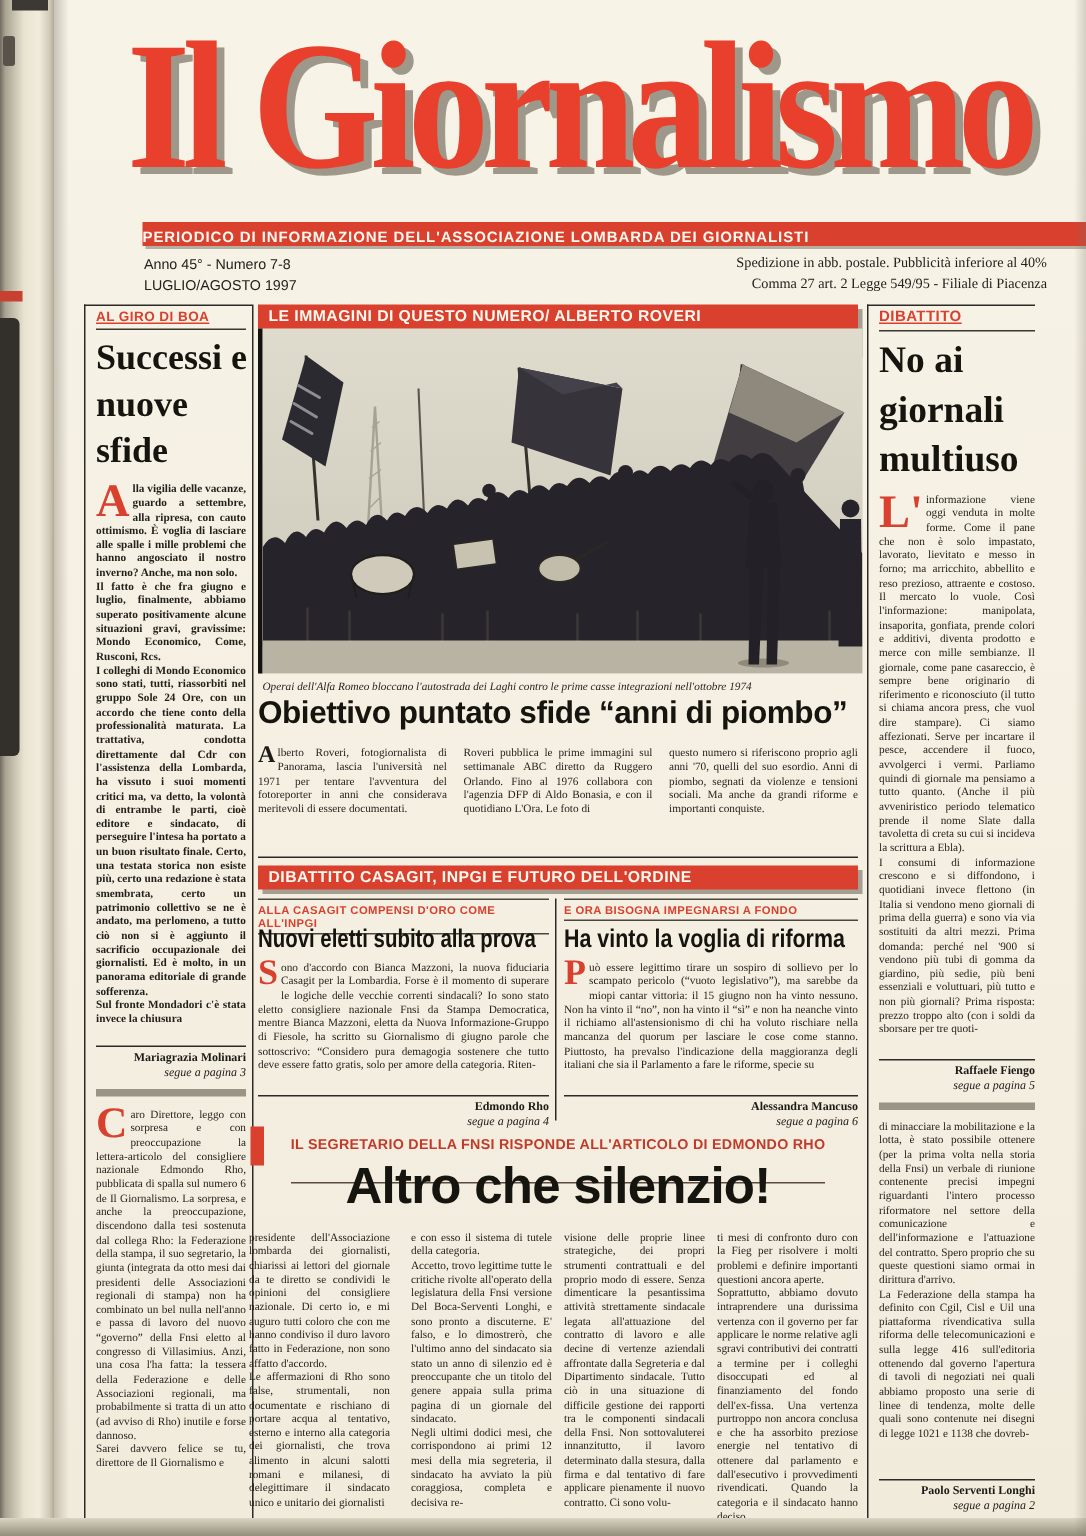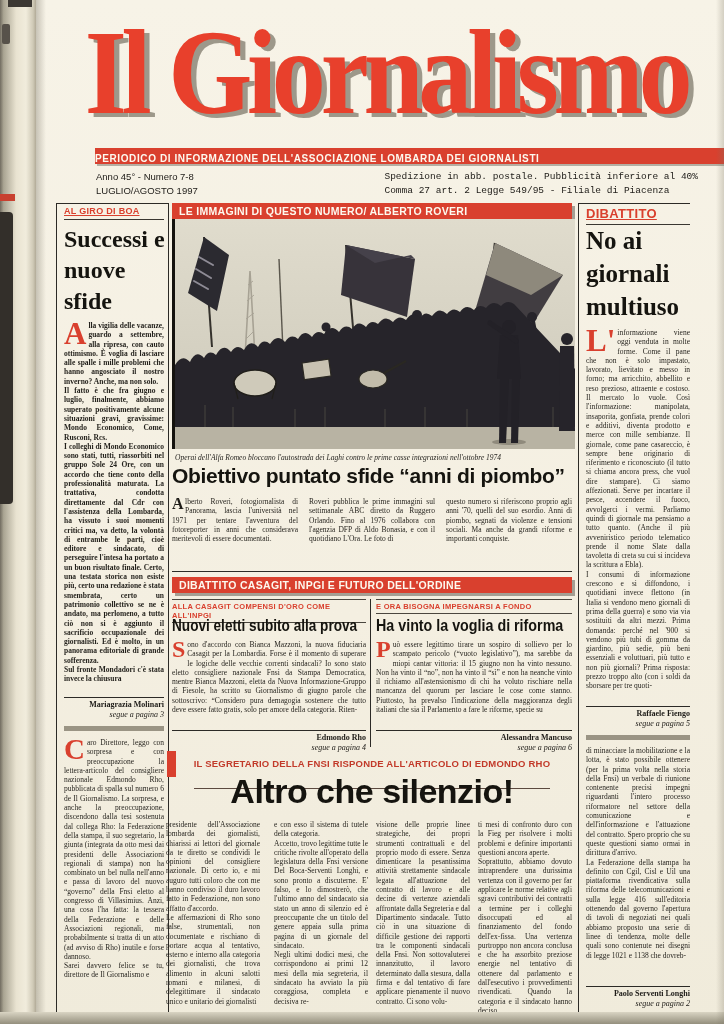--- a/index.html
+++ b/index.html
@@ -27,22 +27,22 @@
   .masthead-title { position:absolute; left:18px; right:6px; top:22px; height:120px;
     text-align:center; font-family:"Liberation Serif",serif; font-weight:bold;
     font-size:103px; line-height:116px; letter-spacing:-5px; color:#e8402c;
     text-shadow:5px 4px 0 #9d988a; transform:scale(1.05,1.18); transform-origin:50% 88%; white-space:nowrap; }
   .tagline-bar { position:absolute; left:59px; top:148px; width:722px; height:16px;
     background:#d9402e; box-shadow:2px 2px 0 rgba(125,120,108,0.55); text-align:left; }
   .tagline-bar span { font-family:"Liberation Sans",sans-serif; font-weight:bold; font-size:10px;
     line-height:16px; color:#fdf9ef; letter-spacing:0.6px; }
   .issue-info { position:absolute; left:60px; top:170px; font-family:"Liberation Sans",sans-serif;
     font-size:9.5px; line-height:1.45; color:#23211d; }
-  .postal-info { position:absolute; right:26px; top:170px; text-align:left;
-    font-family:Liberation Mono, monospace; font-size:9.5px; line-height:1.45; color:#23211d; }
+  .postal-info { position:absolute; right:26px; top:170px; text-align:right;
+    font-family:Liberation Serif, serif; font-size:9.5px; line-height:1.45; color:#23211d; }
 
   
   .vrule { position:absolute; width:1px; background:#2c2a26; }
   .hrule { position:absolute; height:1px; background:#2c2a26; }
   .divider-bar { position:absolute; height:5px; background:#9a9484; }
 
   
   .kicker { position:absolute; font-family:"Liberation Sans",sans-serif; font-weight:bold;
     color:#d9402e; letter-spacing:0.3px; }
   .kicker.bordered { border-bottom:1px solid #3a3731; padding-bottom:3px;text-decoration:underline; }
@@ -234,21 +234,21 @@
       <span class="cond" style="transform:scaleX(0.84);">Ha vinto la voglia di riforma</span>
     </h3>
     <div class="body-col" style="left:340px; top:640px; width:196px; height:88px;">
       <span class="drop-cap mid">P</span><span>uò essere legittimo tirare un sospiro di sollievo per lo scampato pericolo (“vuoto legislativo”), ma sarebbe da miopi cantar vittoria: il 15 giugno non ha vinto nessuno. Non ha vinto il “no”, non ha vinto il “sì” e non ha neanche vinto il richiamo all'astensionismo di chi ha voluto rischiare nella mancanza del quorum per lasciare le cose come stanno. Piuttosto, ha prevalso l'indicazione della maggioranza degli italiani che sia il Parlamento a fare le riforme, specie su</span>
     </div>
     <div class="byline-block" style="left:340px; top:730px; width:196px;">
       <div class="byline-name">Alessandra Mancuso</div>
       <div class="byline-cont">segue a pagina 6</div>
     </div>
 
-    <div class="kicker bordered" style="left:550px; top:206px; width:104px; font-size:13px;">DIBATTITO</div>
+    <div class="kicker bordered" style="left:550px; top:206px; width:104px; font-size:10px;">DIBATTITO</div>
     <h1 class="headline-serif" style="left:550px; top:224px; width:106px; font-size:25px; line-height:1.32;">No ai giornali multiuso</h1>
     <div class="body-col" style="left:550px; top:328px; width:104px; height:376px;">
       <span class="drop-cap">L'</span><span class="pre">informazione viene oggi venduta in molte forme. Come il pane che non è solo impastato, lavorato, lievitato e messo in forno; ma arricchito, abbellito e reso prezioso, attraente e costoso. Il mercato lo vuole. Così l'informazione: manipolata, insaporita, gonfiata, prende colori e additivi, diventa prodotto e merce con mille sembianze. Il giornale, come pane casareccio, è sempre bene originario di riferimento e riconosciuto (il tutto si chiama ancora press, che vuol dire stampare). Ci siamo affezionati. Serve per incartare il pesce, accendere il fuoco, avvolgerci i vermi. Parliamo quindi di giornale ma pensiamo a tutto quanto. (Anche il più avveniristico periodo telematico prende il nome Slate dalla tavoletta di creta su cui si incideva la scrittura a Ebla).
 I consumi di informazione crescono e si diffondono, i quotidiani invece flettono (in Italia si vendono meno giornali di prima della guerra) e sono via via sostituiti da altri mezzi. Prima domanda: perché nel '900 si vendono più tubi di gomma da giardino, più sedie, più beni essenziali e voluttuari, più tutto e non più giornali? Prima risposta: prezzo troppo alto (con i soldi da sborsare per tre quoti-</span>
     </div>
     <div class="byline-block" style="left:550px; top:706px; width:104px;">
       <div class="byline-name">Raffaele Fiengo</div>
       <div class="byline-cont">segue a pagina 5</div>
     </div>
     <div class="divider-bar" style="left:550px; top:735px; width:104px;"></div>

